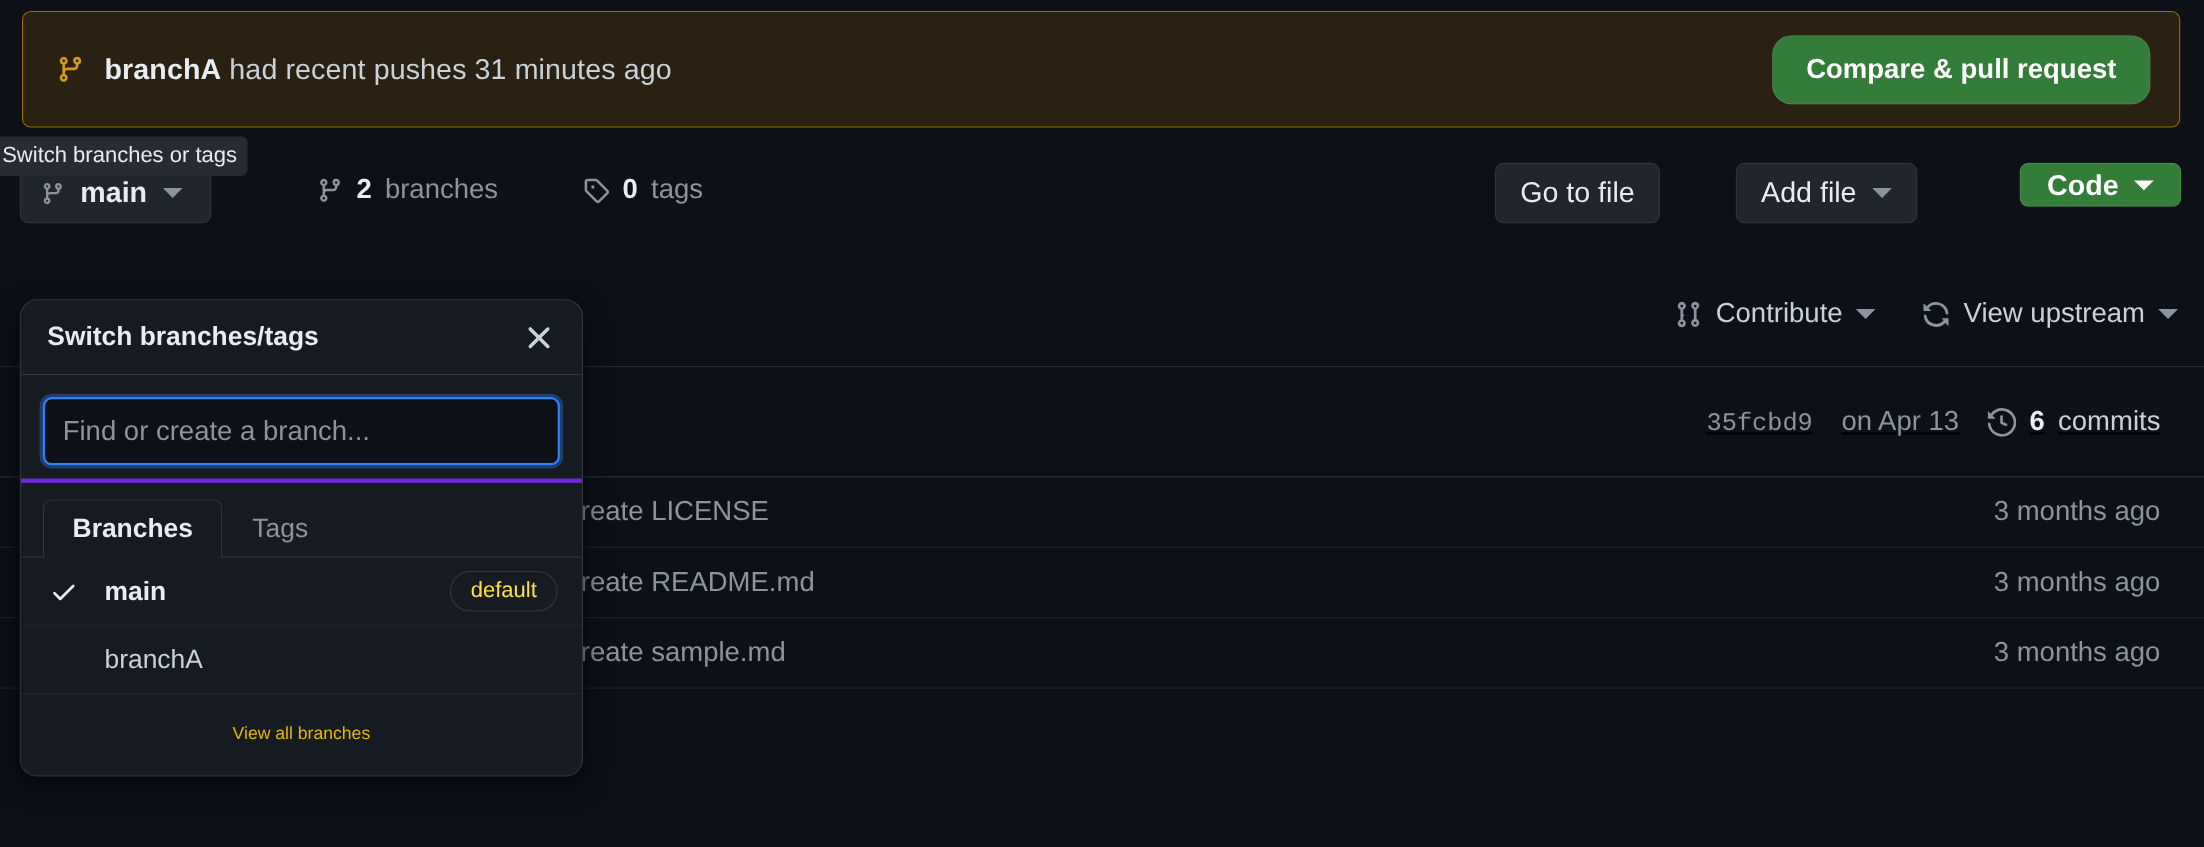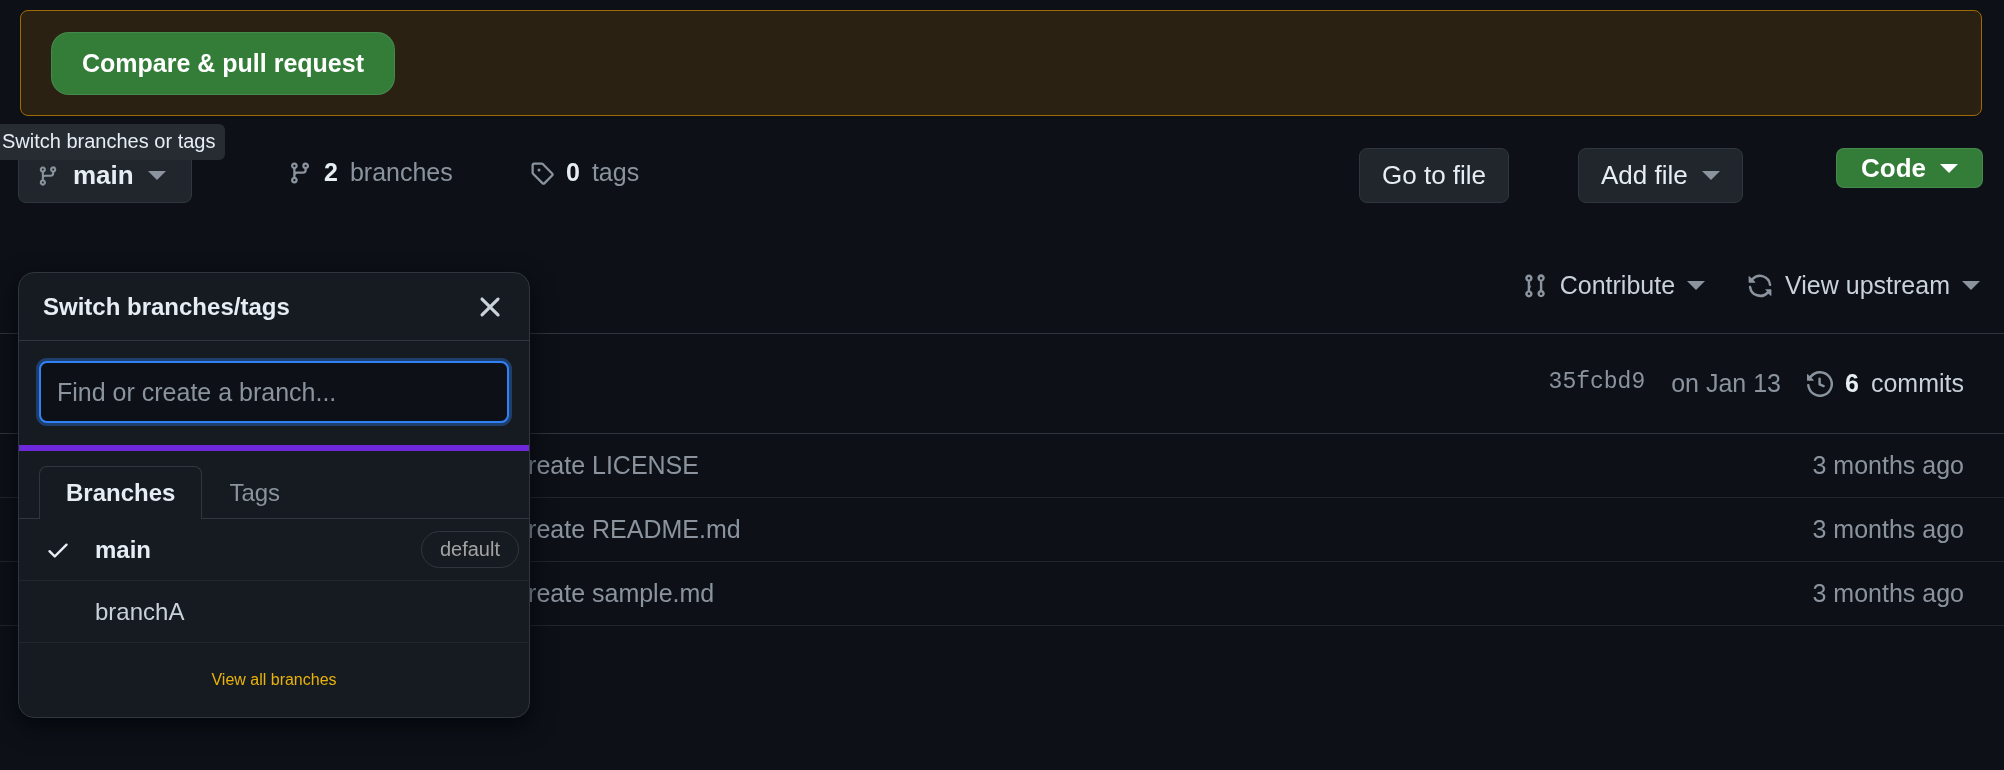--- a/index.html
+++ b/index.html
@@ -98,21 +98,21 @@
   .sync-action .ico { width: 26px; height: 26px; display: block; }
 
   .commit-row {
     position: relative; height: 100px;
     display: flex; align-items: center;
     border-bottom: 1px solid #30363d;
     background: #0d1117;
     padding-left: 40px; padding-right: 40px;
   }
   .commit-msg { color: #c9d1d9; font-size: 26px; }
-  .commit-right { position: absolute; right: 40px; display: flex; align-items: flex-start; gap: 26px; }
+  .commit-right { position: absolute; right: 40px; display: flex; align-items: flex-end; gap: 26px; text-decoration: underline; }
   .commit-sha { color: #8b949e; font-size: 23px; font-family: "Liberation Mono", monospace; }
   .commit-date { color: #8b949e; font-size: 25px; }
   .commits-count { display:flex; align-items:center; gap: 12px; color: #c9d1d9; font-size: 25px; cursor: pointer; }
   .commits-count b { font-weight: 700; color: #e6edf3; }
 
   .file-row {
     position: relative; height: 64px;
     display: flex; align-items: center;
     border-bottom: 1px solid #21262d;
     padding-left: 40px; padding-right: 40px;
@@ -132,21 +132,21 @@
     box-shadow: 0 8px 24px rgba(1,4,9,0.8);
     z-index: 50;
     overflow: hidden;
   }
   .dd-head {
     height: 68px; display: flex; align-items: center; justify-content: space-between;
     padding: 0 22px 0 24px; border-bottom: 1px solid #30363d;
   }
   .dd-title { color: #e6edf3; font-size: 24px; font-weight: 700; }
   .dd-close { width: 34px; height: 34px; cursor: pointer; display:block; }
-  .dd-search { padding: 20px 20px 22px 20px; border-bottom: 6px solid #6d28d9; }
+  .dd-search { padding: 20px 20px 12px 20px; border-bottom: 4px solid #6d28d9; }
   .dd-input {
     width: 100%; height: 62px;
     background: #0d1117;
     border: 2px solid #2f81f7;
     box-shadow: 0 0 0 3px rgba(47,129,247,0.35);
     border-radius: 8px;
     color: #e6edf3; font-size: 25px;
     padding: 0 16px;
     font-family: "Liberation Sans", sans-serif;
     outline: none;
@@ -163,33 +163,39 @@
 
   .dd-item {
     position: relative; height: 62px; display: flex; align-items: center;
     padding: 0 20px 0 26px; border-bottom: 1px solid #21262d; cursor: pointer;
   }
   .dd-check { width: 34px; display:flex; align-items:center; justify-content:flex-start; }
   .dd-check svg { width: 26px; height: 26px; display:block; }
   .dd-item-label { color: #e6edf3; font-size: 24px; font-weight: 700; margin-left: 16px; }
   .dd-item-label.plain { font-weight: 400; color: #c9d1d9; }
   .dd-badge {
-    position: absolute; right: 10px;
+    position: absolute; right: 22px;
     border: 1px solid #30363d; border-radius: 24px;
-    color: #a3a3a3; font-size: 20px; padding: 6px 18px;
+    color: #fde047; font-size: 20px; padding: 6px 18px;
   }
   .dd-footer { height: 74px; display: flex; align-items: center; justify-content: center; }
   .dd-footer a { color: #eab308; font-size: 16px; text-decoration: none; cursor: pointer; }
 </style>
 </head>
 <body>
 
 <div class="page">
 
   <div class="banner">
+    <div class="banner-left">
+      <svg class="branch-ico-amber" viewBox="0 0 16 16" fill="#d29922">
+        <path d="M9.5 3.25a2.25 2.25 0 1 1 3 2.122V6A2.5 2.5 0 0 1 10 8.5H6a1 1 0 0 0-1 1v1.128a2.251 2.251 0 1 1-1.5 0V5.372a2.25 2.25 0 1 1 1.5 0v1.836A2.493 2.493 0 0 1 6 7h4a1 1 0 0 0 1-1v-.628A2.25 2.25 0 0 1 9.5 3.25Zm-6 0a.75.75 0 1 0 1.5 0 .75.75 0 0 0-1.5 0Zm8.25-.75a.75.75 0 1 0 0 1.5.75.75 0 0 0 0-1.5ZM4.25 12a.75.75 0 1 0 0 1.5.75.75 0 0 0 0-1.5Z"></path>
+      </svg>
+      <div class="banner-text"><b>branchA</b><span> had recent pushes 31 minutes ago</span></div>
+    </div>
     <button class="btn-green">Compare &amp; pull request</button>
   </div>
 
   <div class="tooltip">Switch branches or tags</div>
 
   <div class="toolbar">
     <div class="branch-btn">
       <svg class="ico" viewBox="0 0 16 16" fill="#8b949e">
         <path d="M9.5 3.25a2.25 2.25 0 1 1 3 2.122V6A2.5 2.5 0 0 1 10 8.5H6a1 1 0 0 0-1 1v1.128a2.251 2.251 0 1 1-1.5 0V5.372a2.25 2.25 0 1 1 1.5 0v1.836A2.493 2.493 0 0 1 6 7h4a1 1 0 0 0 1-1v-.628A2.25 2.25 0 0 1 9.5 3.25Zm-6 0a.75.75 0 1 0 1.5 0 .75.75 0 0 0-1.5 0Zm8.25-.75a.75.75 0 1 0 0 1.5.75.75 0 0 0 0-1.5ZM4.25 12a.75.75 0 1 0 0 1.5.75.75 0 0 0 0-1.5Z"></path>
       </svg>
@@ -245,21 +251,21 @@
           <span>View upstream</span>
           <span class="caret"></span>
         </div>
       </div>
     </div>
 
     <div class="commit-row">
       <span class="commit-msg">.py</span>
       <div class="commit-right">
         <span class="commit-sha">35fcbd9</span>
-        <span class="commit-date">on Jan 13</span>
+        <span class="commit-date">on Apr 13</span>
         <div class="commits-count">
           <svg style="width:26px;height:26px;display:block" viewBox="0 0 16 16" fill="#8b949e">
             <path d="m.427 1.927 1.215 1.215a8.002 8.002 0 1 1-1.6 5.685.75.75 0 1 1 1.493-.154 6.5 6.5 0 1 0 1.18-4.458l1.358 1.358A.25.25 0 0 1 3.896 6H.25A.25.25 0 0 1 0 5.75V2.104a.25.25 0 0 1 .427-.177ZM7.75 4a.75.75 0 0 1 .75.75v2.992l2.028.812a.75.75 0 0 1-.557 1.392l-2.5-1A.751.751 0 0 1 7 8.25v-3.5A.75.75 0 0 1 7.75 4Z"></path>
           </svg>
           <b>6</b>
           <span>commits</span>
         </div>
       </div>
     </div>
 

